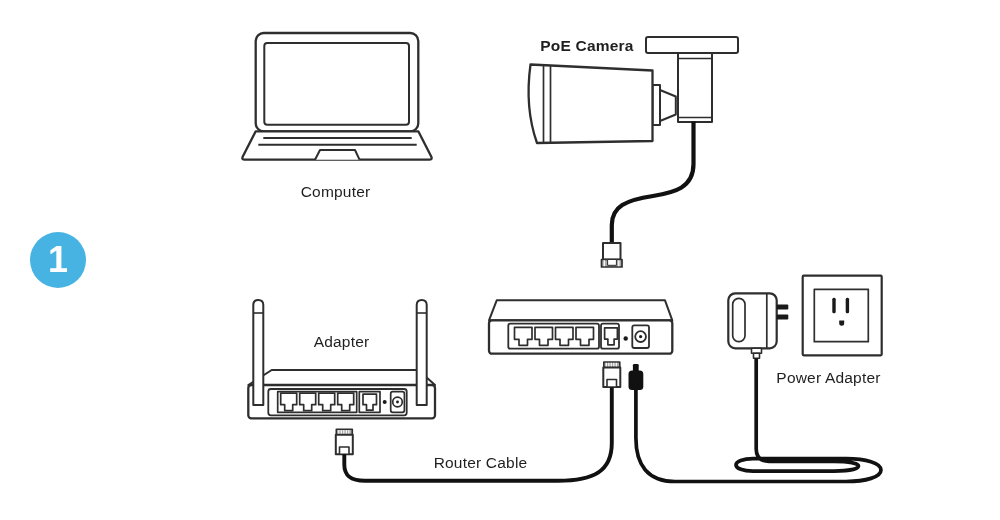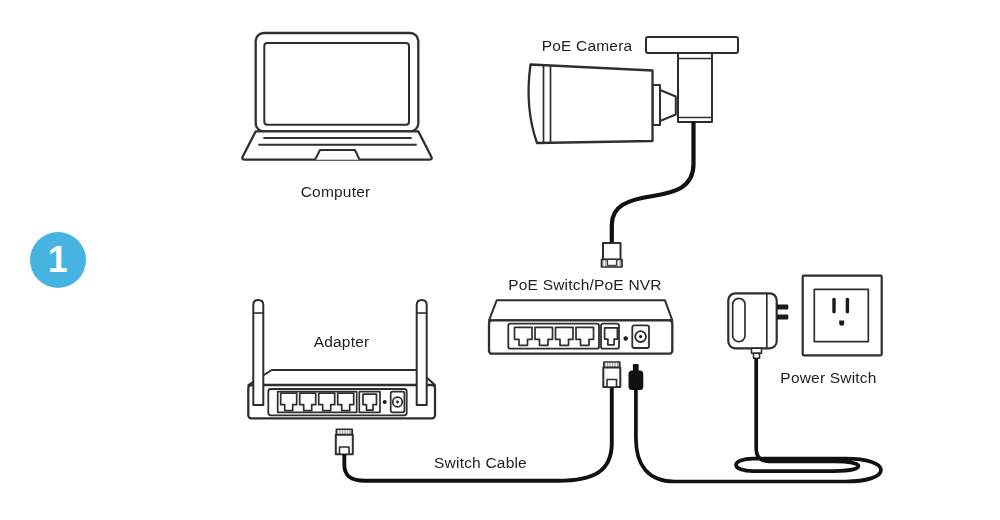--- a/index.html
+++ b/index.html
@@ -150,18 +150,17 @@
 
       <path d="M635.9,389 L635.9,438 C635.9,464 647,481.5 675,481.5 L846,481.5 C866,481.5 881,477 881,470 C881,463 866,458.7 846,458.7 L753,458.7 C743,458.7 736,461.4 736,464.9 C736,468.4 743,471.1 753,471.1 L834,471.1 C849,471.1 858.5,468.9 858.5,466.1 C858.5,463.3 849,461.3 834,461.3 L769,461.3 C760,461.3 756.2,456.5 756.2,449 L756.2,358.3" stroke="#111" stroke-width="3.7"></path>
     </g>
   </svg>
 
   <div class="badge">
     <span>1</span>
   </div>
 
   <div class="label" style="left:335.5px;top:174px;margin-top:9px;">Computer</div>
-  <div class="label" style="left:587px;top:37px;">PoE Camera</div>
-  <div class="label" style="left:585px;top:276px;">PoE Switch/PoE NVR</div>
+  <div class="label" style="left:587px;top:37px;font-weight:bold;">PoE Camera</div>
   <div class="label" style="left:341.5px;top:333px;">Adapter</div>
-  <div class="label" style="left:828.5px;top:368.5px;">Power Switch</div>
-  <div class="label" style="left:480.5px;top:454px;">Switch Cable</div>
+  <div class="label" style="left:828.5px;top:368.5px;">Power Adapter</div>
+  <div class="label" style="left:480.5px;top:454px;">Router Cable</div>
 </div>
 
 </body></html>

